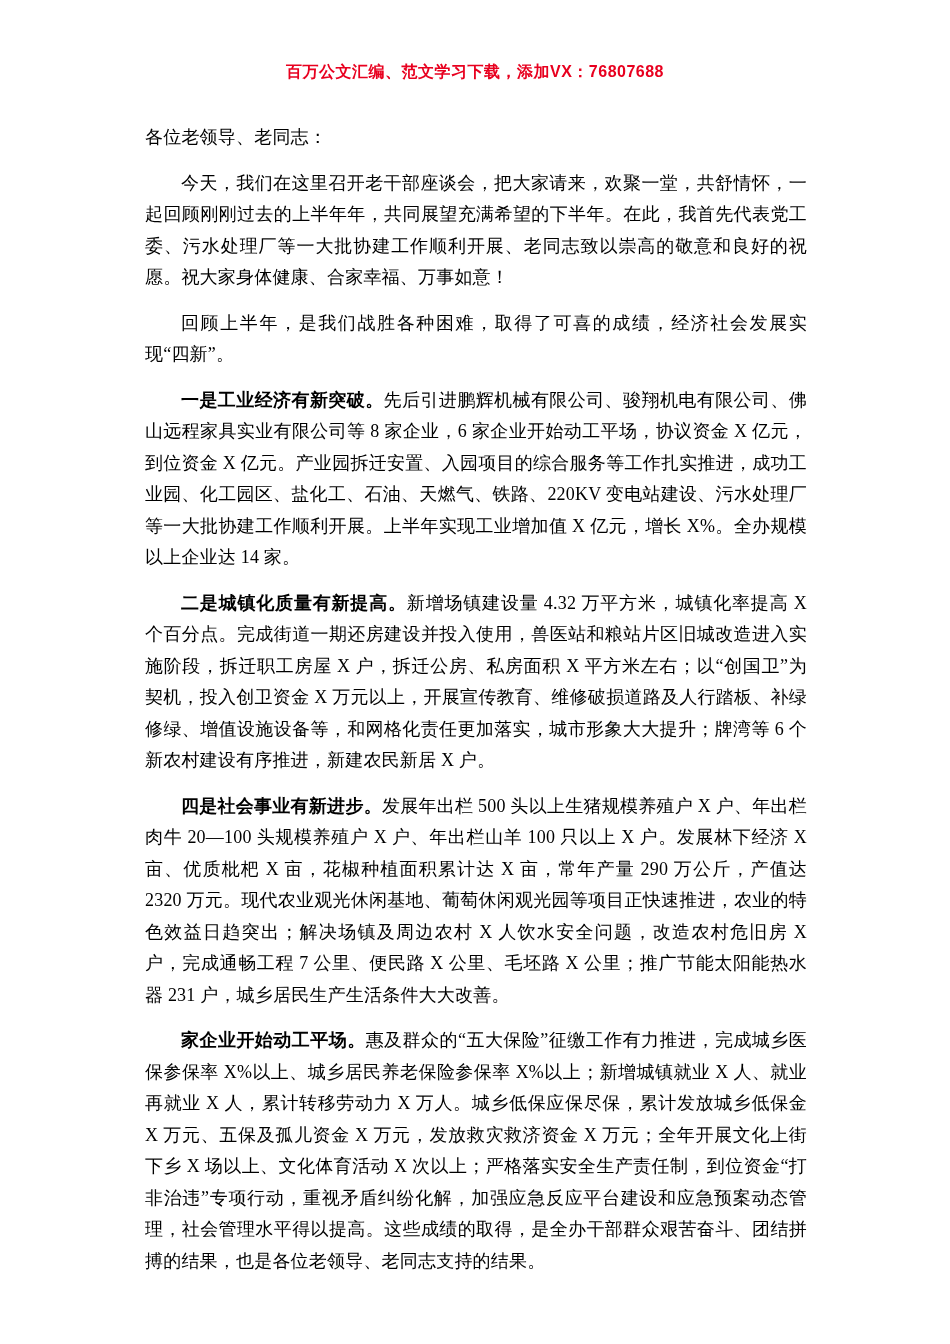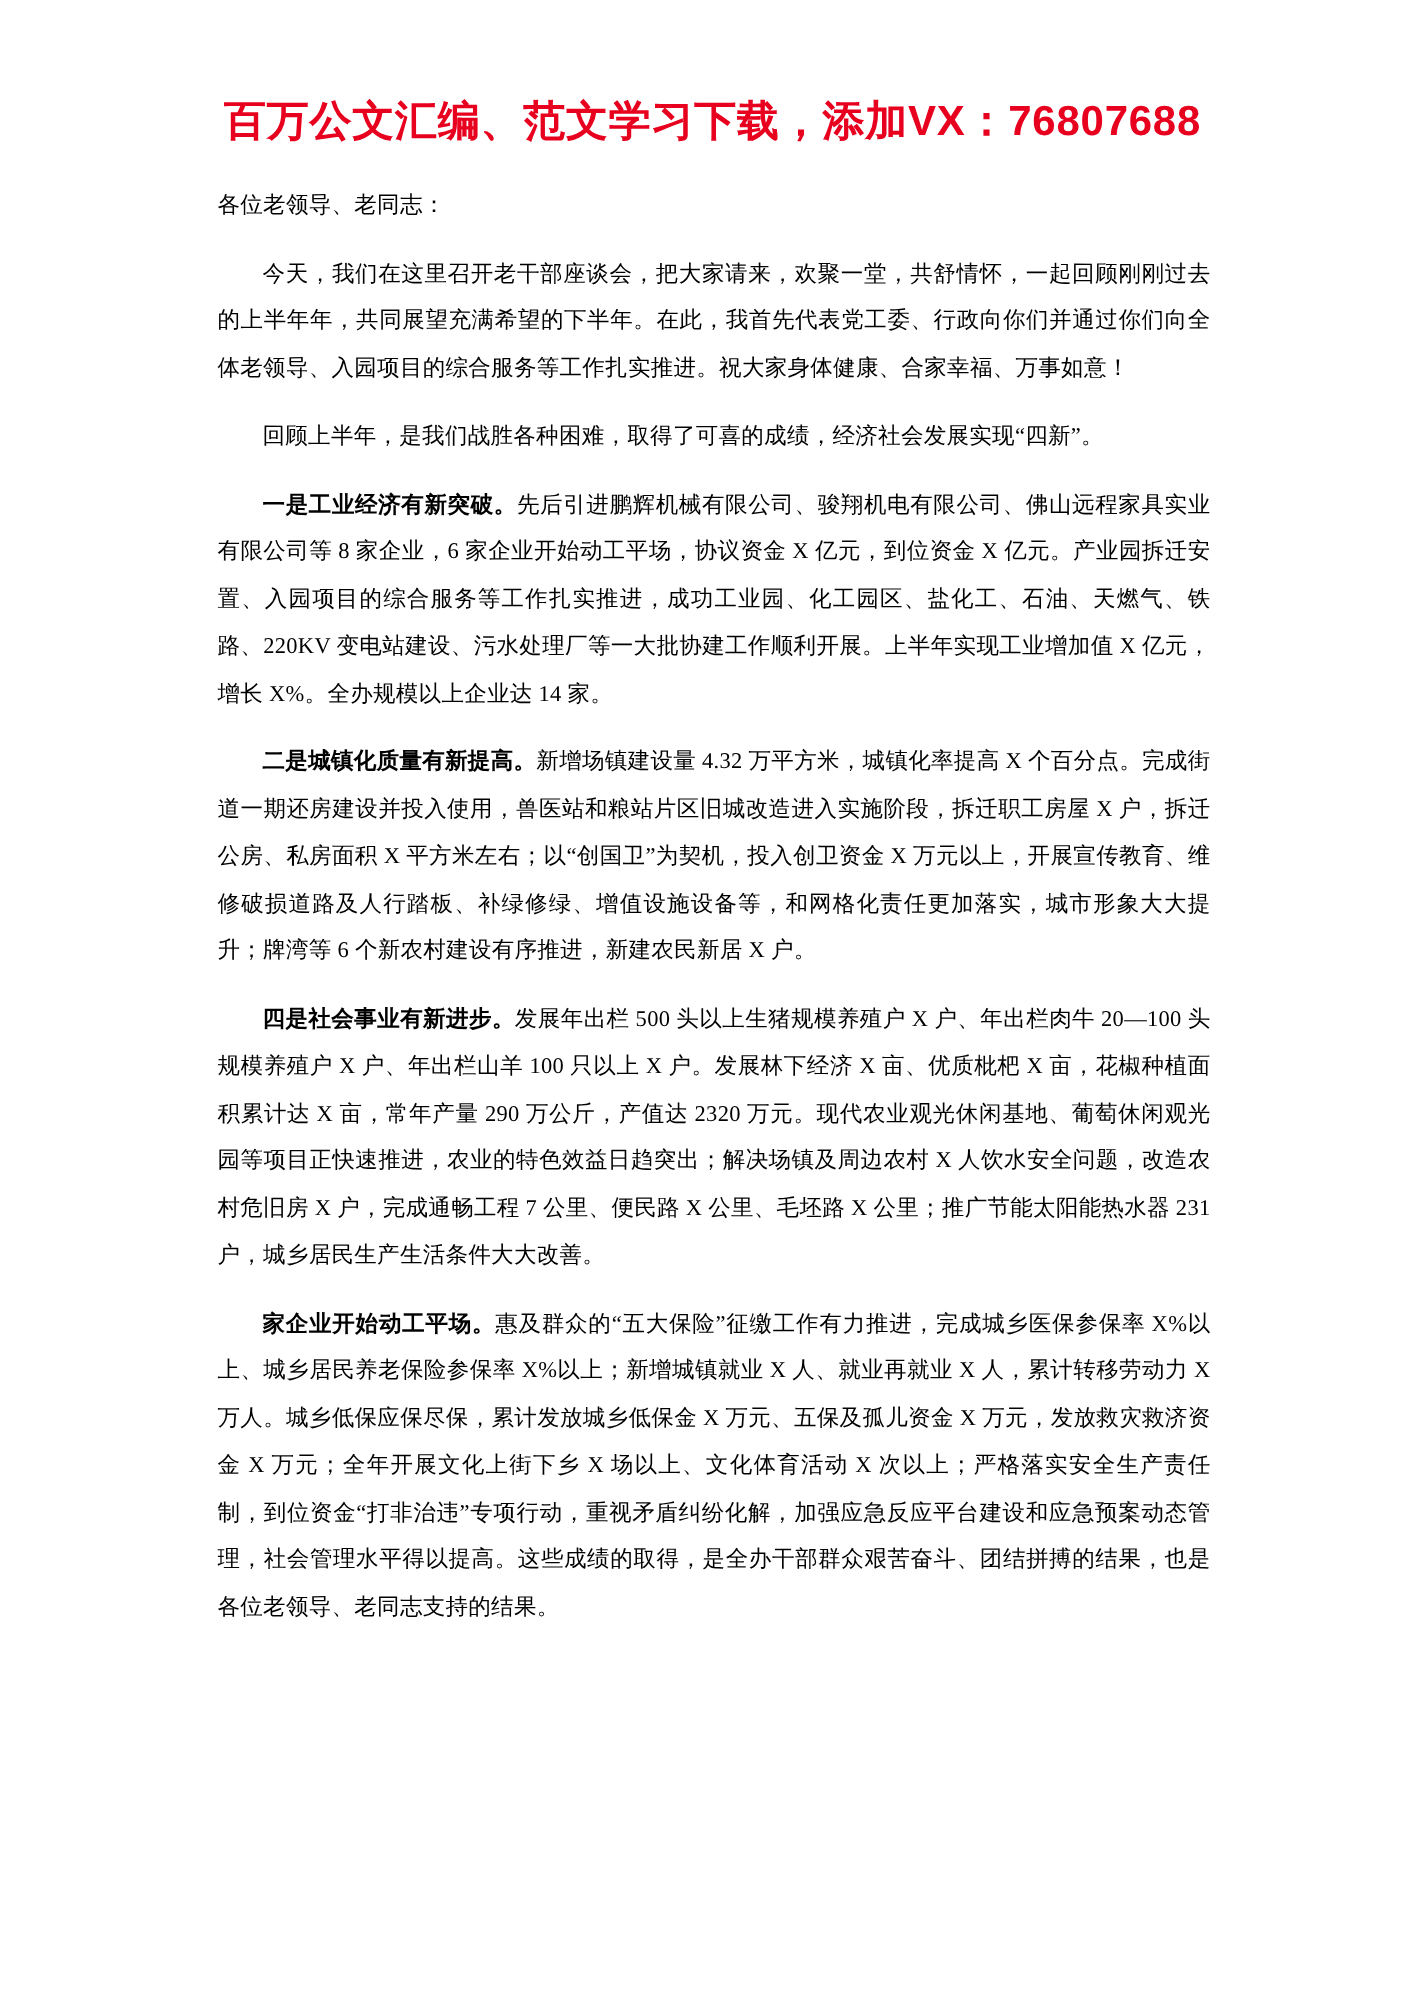--- a/index.html
+++ b/index.html
@@ -22,33 +22,33 @@
     background: #ffffff;
   }
   .banner {
     position: absolute;
     top: 62px;
     left: 0;
     width: 950px;
     text-align: center;
     color: #e8001f;
     font-family: "Liberation Sans", "DejaVu Sans", sans-serif;
-    font-size: 28px;
+    font-size: 16px;
     font-weight: bold;
     letter-spacing: 0.5px;
     white-space: nowrap;
   }
   .doc-body {
     position: absolute;
     top: 122px;
     left: 145px;
     width: 662px;
   }
   .para {
-    font-size: 15px;
+    font-size: 18px;
     line-height: 31.5px;
     text-align: justify;
     text-justify: inter-ideograph;
     margin: 0 0 14px 0;
     letter-spacing: 0.2px;
   }
   .para.indent {
     text-indent: 2em;
   }
   .lead {
@@ -62,21 +62,21 @@
 
   <div class="banner">百万公文汇编、范文学习下载，添加VX：76807688</div>
 
   <div class="doc-body">
 
     <p class="para">
       <span>各位老领导、老同志：</span>
     </p>
 
     <p class="para indent">
-      <span>今天，我们在这里召开老干部座谈会，把大家请来，欢聚一堂，共舒情怀，一起回顾刚刚过去的上半年年，共同展望充满希望的下半年。在此，我首先代表党工委、行政向你们并通过你们向全体老领导、入园项目的综合服务等工作扎实推进。祝大家身体健康、合家幸福、万事如意！</span>
+      <span>今天，我们在这里召开老干部座谈会，把大家请来，欢聚一堂，共舒情怀，一起回顾刚刚过去的上半年年，共同展望充满希望的下半年。在此，我首先代表党工委、污水处理厂等一大批协建工作顺利开展、老同志致以崇高的敬意和良好的祝愿。祝大家身体健康、合家幸福、万事如意！</span>
     </p>
 
     <p class="para indent">
       <span>回顾上半年，是我们战胜各种困难，取得了可喜的成绩，经济社会发展实现“四新”。</span>
     </p>
 
     <p class="para indent">
       <span class="lead">一是工业经济有新突破。</span><span>先后引进鹏辉机械有限公司、骏翔机电有限公司、佛山远程家具实业有限公司等 8 家企业，6 家企业开始动工平场，协议资金 X 亿元，到位资金 X 亿元。产业园拆迁安置、入园项目的综合服务等工作扎实推进，成功工业园、化工园区、盐化工、石油、天燃气、铁路、220KV 变电站建设、污水处理厂等一大批协建工作顺利开展。上半年实现工业增加值 X 亿元，增长 X%。全办规模以上企业达 14 家。</span>
     </p>
 

